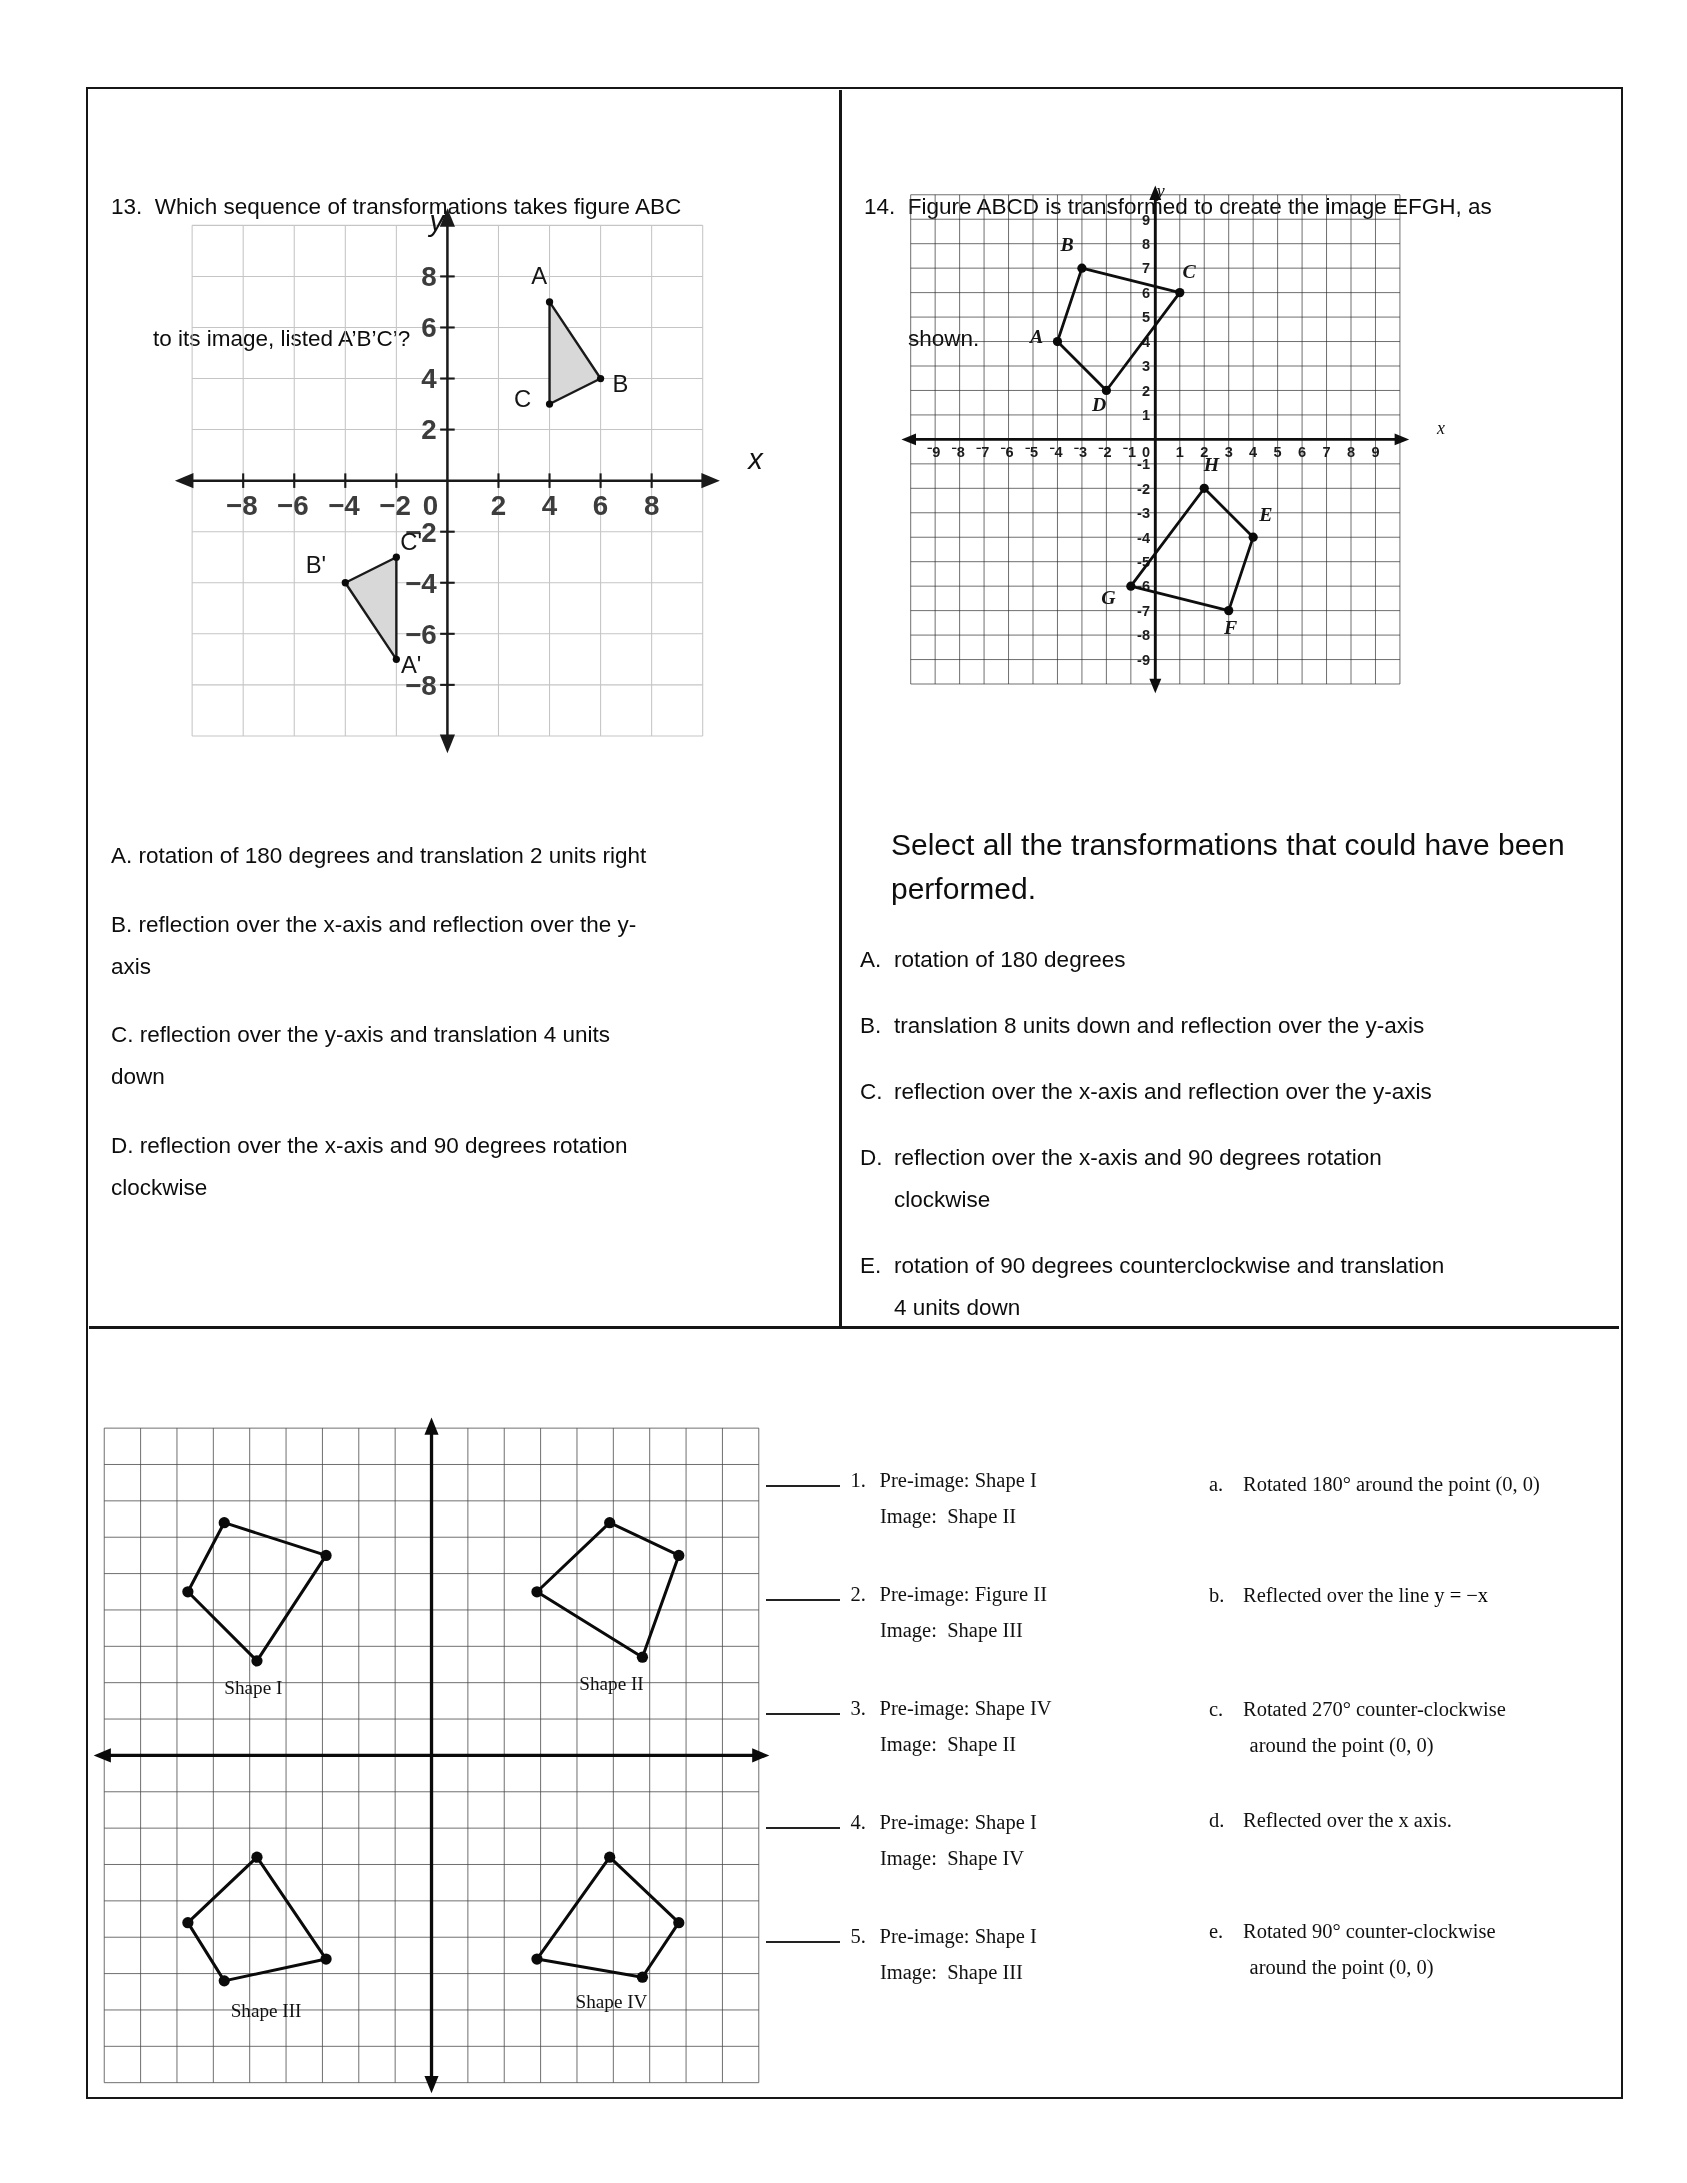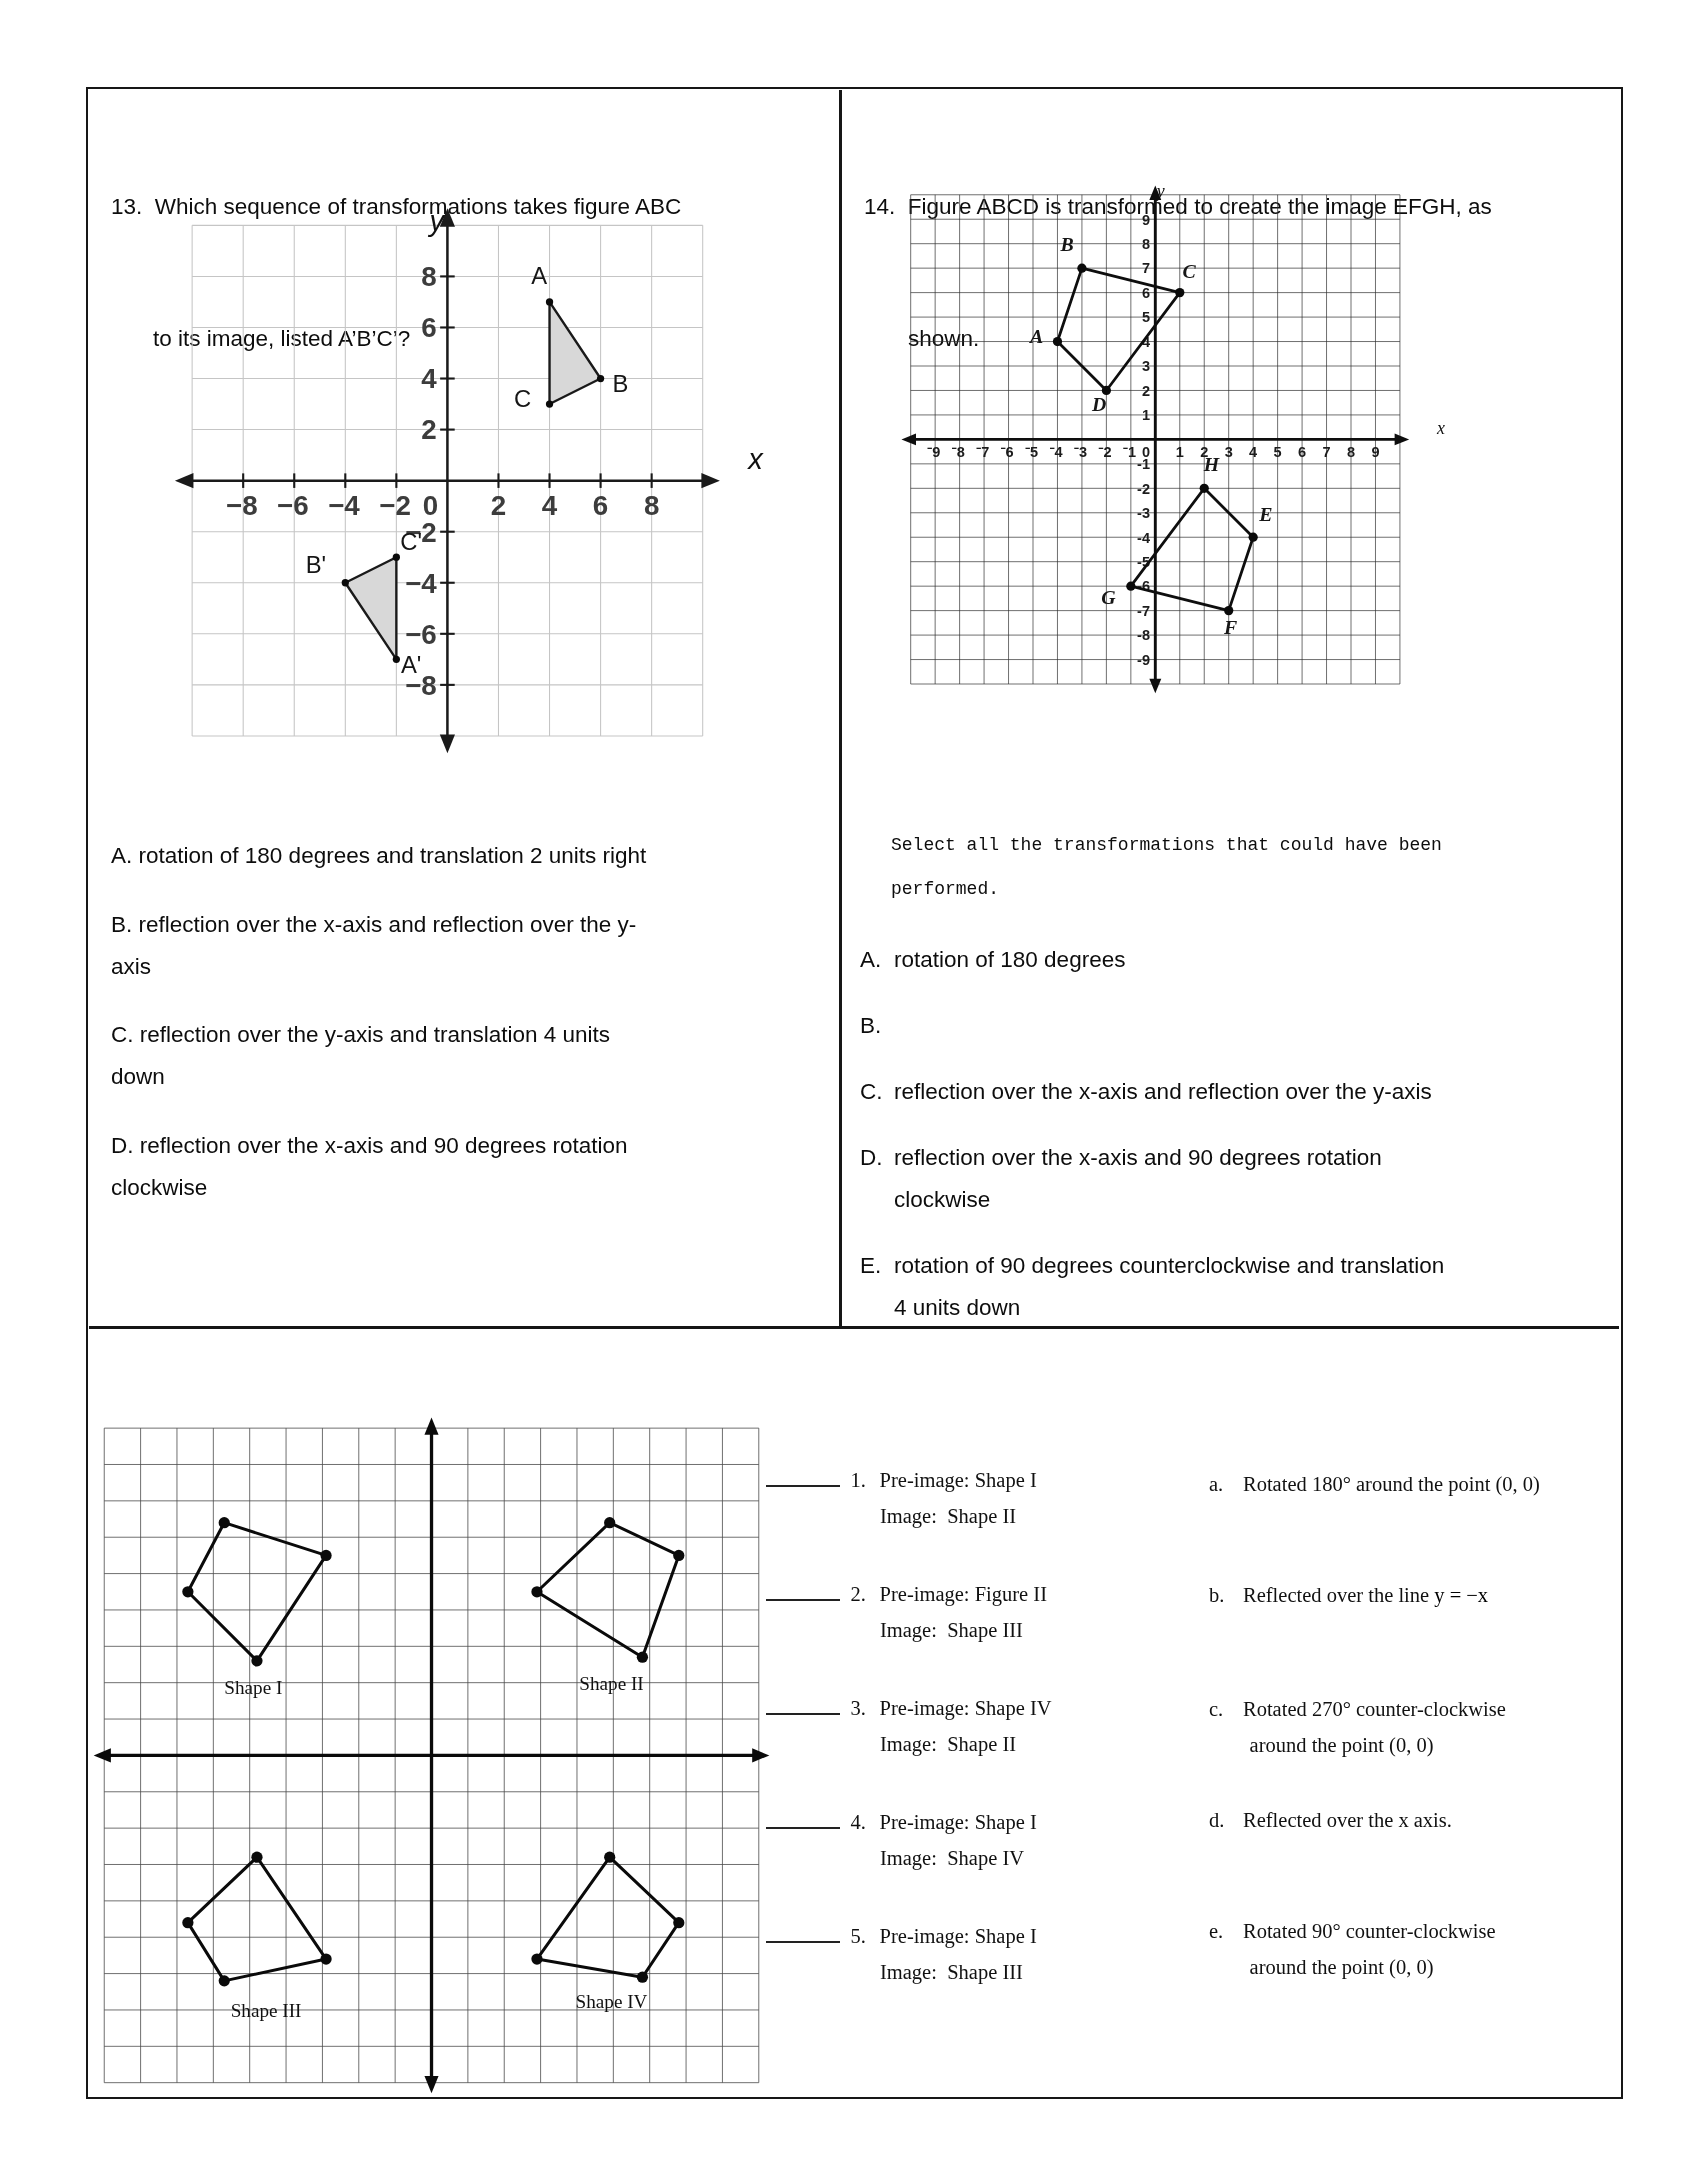--- a/index.html
+++ b/index.html
@@ -20,21 +20,21 @@
   .t14 .ind{padding-left:44px;}
 
   svg.graph{position:absolute;overflow:visible;}
   #g13{left:167px;top:187px;}
   #g14{left:892px;top:167px;}
   #g15{left:93px;top:1416px;}
 
   .p13opts{position:absolute;left:111px;top:835px;width:718px;font-size:22.5px;line-height:42px;}
   .p13opts .opt{margin-bottom:26.5px;white-space:pre-wrap;}
 
-  .prompt14{position:absolute;left:891px;top:823px;width:728px;font-size:18px;line-height:44px;font-family:Liberation Mono, monospace;}
+  .prompt14{position:absolute;left:891px;top:823px;width:728px;font-size:30px;line-height:44px;}
 
   .p14opts{position:absolute;left:860px;top:939px;width:761px;font-size:22.5px;line-height:42px;}
   .p14opts .opt{display:flex;margin-bottom:24px;}
   .p14opts .let{width:34px;flex:none;}
 
   .t15{position:absolute;left:110px;top:1340px;width:1512px;font-size:22.5px;white-space:pre-wrap;}
 
   .p15items{position:absolute;left:766px;top:1462px;font-family:"Liberation Serif",serif;
             font-size:20.5px;line-height:36px;color:#111;}
   .p15items .item{margin-bottom:42px;}
@@ -265,20 +265,23 @@
   </div>
   <div class="p14opts" id="p14-options">
       <div class="opt">
         <span class="let">A.</span>
         <div>
           <div>rotation of 180 degrees</div>
         </div>
       </div>
       <div class="opt">
         <span class="let">B.</span>
+        <div>
+          <div>translation 8 units down and reflection over the y-axis</div>
+        </div>
       </div>
       <div class="opt">
         <span class="let">C.</span>
         <div>
           <div>reflection over the x-axis and reflection over the y-axis</div>
         </div>
       </div>
       <div class="opt">
         <span class="let">D.</span>
         <div>

